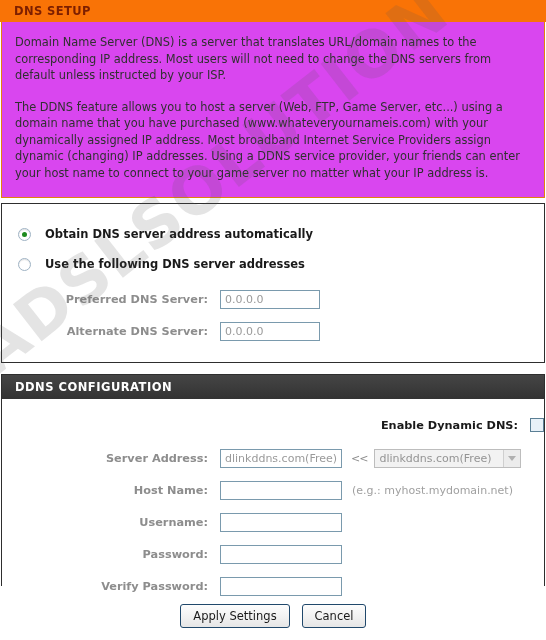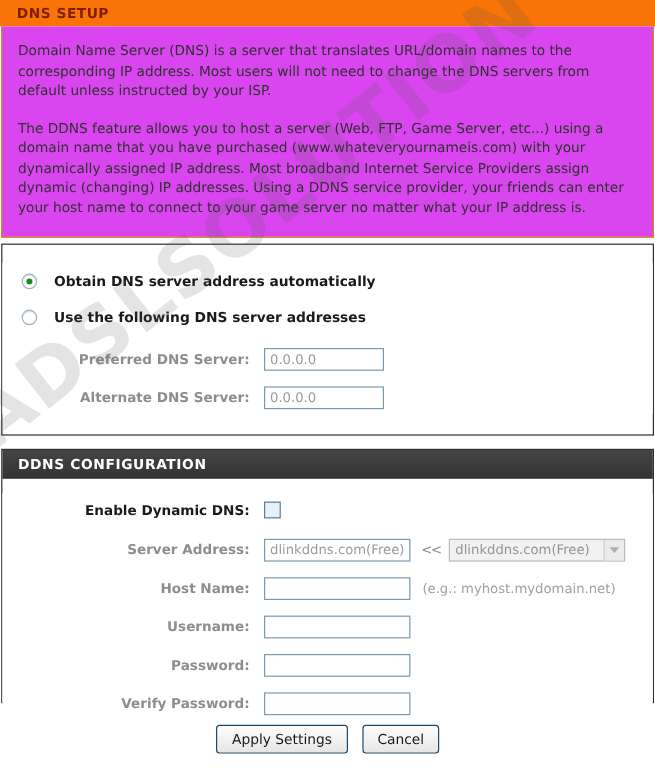--- a/index.html
+++ b/index.html
@@ -284,21 +284,21 @@
       <span class="txt w-ip">0.0.0.0</span>
     </div>
 
   </div>
 </div>
 
 <div class="panel" id="panel-ddns">
   <div class="panel-header">DDNS CONFIGURATION</div>
   <div class="panel-body">
 
-    <div class="form-row" style="margin-top:12px;">
+    <div class="form-row" style="margin-top:12px;justify-content:flex-end;">
       <span class="form-label active">Enable Dynamic DNS:</span>
       <span class="chk"></span>
     </div>
 
     <div class="form-row" style="margin-top:5px;">
       <span class="form-label">Server Address:</span>
       <span class="txt w-wide">dlinkddns.com(Free)</span>
       <span class="arrows">&lt;&lt;</span>
       <span class="sel">
         <span class="sel-text">dlinkddns.com(Free)</span>

